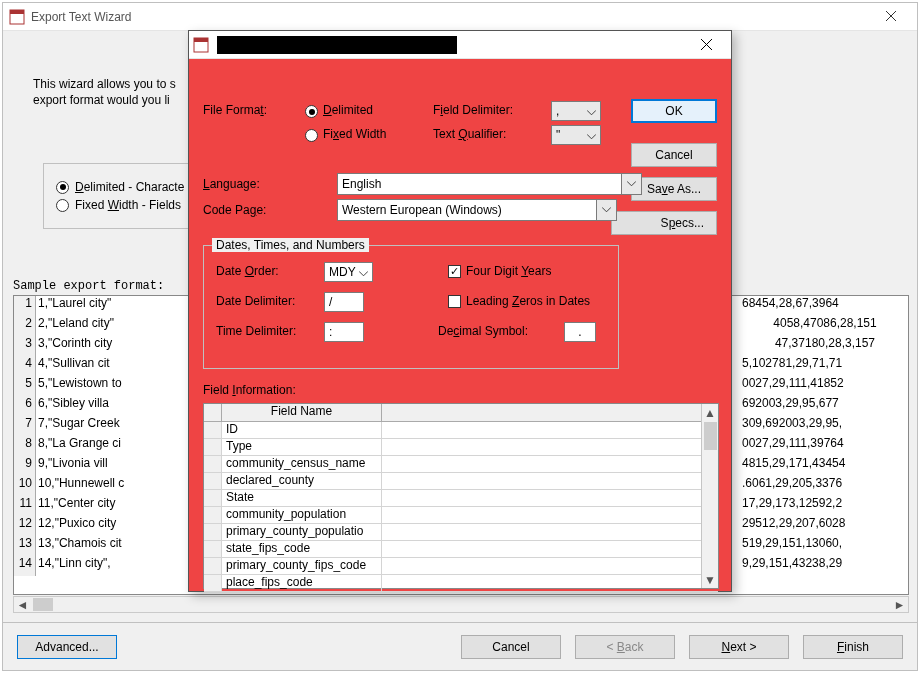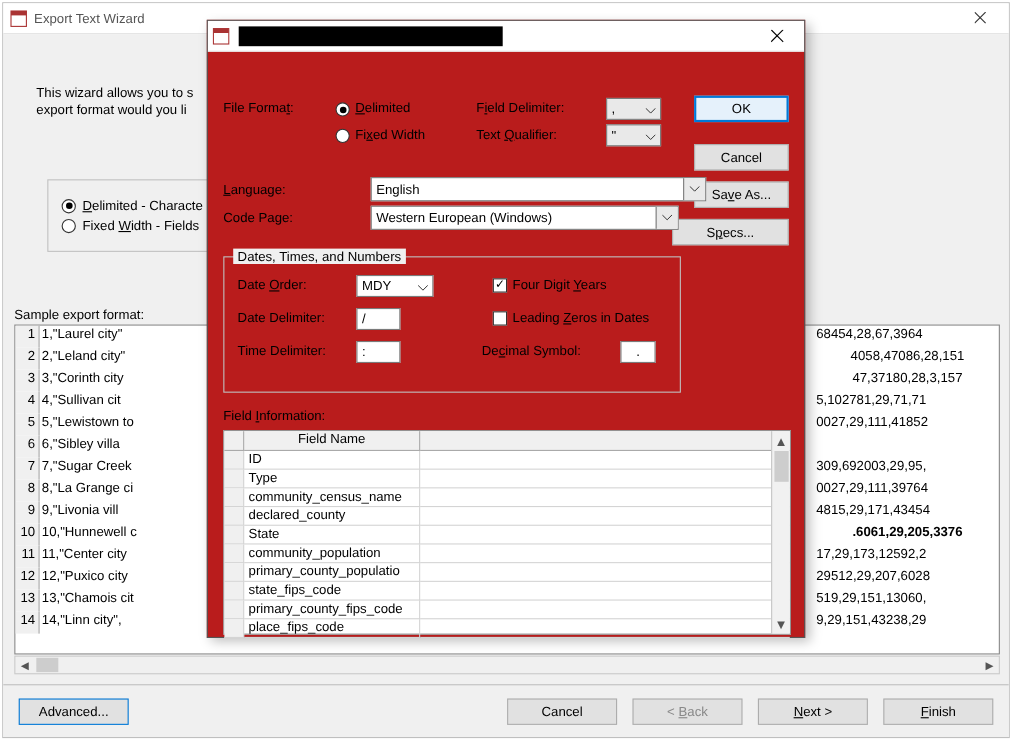--- a/index.html
+++ b/index.html
@@ -14,39 +14,39 @@
   .outer-body { position:absolute; left:0; top:28px; right:0; bottom:0; background:#f0f0f0; }
 
   .wizard-text { position:absolute; left:30px; top:46px; width:380px; line-height:1.3; color:#000;}
 
   .format-box { position:absolute; left:40px; top:132px; border:1px solid #c0c0c0; background:#f0f0f0; padding:12px 16px 12px 12px; width:260px;}
   .radio-row { display:flex; align-items:center; margin:4px 0; }
   .radio { width:13px; height:13px; border:1px solid #333; border-radius:50%; margin-right:6px; display:inline-flex; align-items:center; justify-content:center; background:#fff;}
   .radio.checked::after { content:""; width:6px; height:6px; background:#000; border-radius:50%; }
   .ul-first::first-letter { text-decoration: underline; }
 
-  .sample-label { position:absolute; left:10px; top:248px; }
+  .sample-label { position:absolute; left:10px; top:248px;font-family:Liberation Mono, monospace; }
   .sample-grid { position:absolute; left:10px; top:264px; width:896px; height:300px; border:1px solid #888; background:#fff; font-family: Consolas, "Courier New", monospace; font-size:13px; overflow:hidden;}
   .sample-row { display:flex; height:20px; border-bottom: none; white-space: pre; }
   .sample-gutter { width:22px; border-right:1px solid #aaa; background:#f0f0f0; text-align:right; padding-right:3px; color:#000;}
   .sample-line { padding-left:2px; flex:1; overflow:hidden; }
 
   .h-scroll { position:absolute; left:10px; top:565px; width:896px; height:17px; background:#f0f0f0; border:1px solid #cacaca; display:flex; align-items:center;}
   .h-scroll .arrow { width:17px; height:15px; display:flex; align-items:center; justify-content:center; color:#555;}
   .h-scroll .track { flex:1; height:15px; position:relative;}
   .h-scroll .thumb { position:absolute; left:2px; top:1px; width:20px; height:13px; background:#cdcdcd; }
 
   .bottom-bar { position:absolute; left:0; bottom:0; right:0; height:48px; border-top:1px solid #c0c0c0; background:#f0f0f0; display:flex; align-items:center; padding:0 14px; }
   .btn { min-width:100px; height:24px; background:#e1e1e1; border:1px solid #adadad; display:inline-flex; align-items:center; justify-content:center; padding:0 12px; }
   .btn.disabled { color:#888; }
   .btn.primary-out { border:1px solid #0078d7; background:#e1e1e1;}
   .spacer { flex:1; }
 
   
-  .inner-dialog { position:absolute; left:188px; top:18px; width:544px; height:562px; background:#b91c1c; border:1px solid #555; box-shadow: 4px 4px 10px rgba(0,0,0,.25); z-index:10;}
+  .inner-dialog { position:absolute; left:188px; top:30px; width:544px; height:562px; background:#ef4444; border:1px solid #555; box-shadow: 4px 4px 10px rgba(0,0,0,.25); z-index:10;}
   .inner-titlebar { height:28px; background:#fff; display:flex; align-items:center; padding:0 4px; border-bottom:1px solid #e5e5e5;}
   .inner-title-black { flex:0 0 auto; margin-left:2px; width:240px; height:18px; background:#000;}
   .inner-close { margin-left:auto; width:40px; height:26px; display:flex; align-items:center; justify-content:center; font-size:14px; color:#000;}
   .inner-body { position:absolute; left:0; top:28px; right:0; bottom:0; }
 
   .lbl { color:#000; }
   .inp { border:1px solid #7a7a7a; background:#fff; height:20px; padding:0 4px; }
   .sel { border:1px solid #7a7a7a; background:#e9e9e9; height:20px; display:flex; align-items:center; padding:0 4px; position:relative;}
   .sel .caret { position:absolute; right:4px; top:3px; }
   .wide-sel { border:1px solid #7a7a7a; background:#fff; height:22px; display:flex; align-items:center; padding:0 4px; position:relative; }
@@ -111,25 +111,25 @@
       </div>
     </div>
 
     <span class="sample-label">Sample export format:</span>
     <div class="sample-grid" id="sample-grid">
         <div class="sample-row"><span class="sample-gutter">1</span><span class="sample-line" style="width: 160px; flex: 0 0 160px;">1,"Laurel city"</span><span style="flex: 1 1 0%;"></span><span class="sample-line" style="flex: 0 0 168px; text-align: left;">68454,28,67,3964</span></div>
         <div class="sample-row"><span class="sample-gutter">2</span><span class="sample-line" style="width: 160px; flex: 0 0 160px;">2,"Leland city"</span><span style="flex: 1 1 0%;"></span><span class="sample-line" style="flex: 0 0 168px; text-align: center;">4058,47086,28,151</span></div>
         <div class="sample-row"><span class="sample-gutter">3</span><span class="sample-line" style="width: 160px; flex: 0 0 160px;">3,"Corinth city</span><span style="flex: 1 1 0%;"></span><span class="sample-line" style="flex: 0 0 168px; text-align: center;">47,37180,28,3,157</span></div>
         <div class="sample-row"><span class="sample-gutter">4</span><span class="sample-line" style="width: 160px; flex: 0 0 160px;">4,"Sullivan cit</span><span style="flex: 1 1 0%;"></span><span class="sample-line" style="flex: 0 0 168px; text-align: left;">5,102781,29,71,71</span></div>
         <div class="sample-row"><span class="sample-gutter">5</span><span class="sample-line" style="width: 160px; flex: 0 0 160px;">5,"Lewistown to</span><span style="flex: 1 1 0%;"></span><span class="sample-line" style="flex: 0 0 168px; text-align: left;">0027,29,111,41852</span></div>
-        <div class="sample-row"><span class="sample-gutter">6</span><span class="sample-line" style="width: 160px; flex: 0 0 160px;">6,"Sibley villa</span><span style="flex: 1 1 0%;"></span></div>
+        <div class="sample-row"><span class="sample-gutter">6</span><span class="sample-line" style="width: 160px; flex: 0 0 160px;">6,"Sibley villa</span><span style="flex: 1 1 0%;"></span><span class="sample-line" style="flex: 0 0 168px; text-align: left;">692003,29,95,677</span></div>
         <div class="sample-row"><span class="sample-gutter">7</span><span class="sample-line" style="width: 160px; flex: 0 0 160px;">7,"Sugar Creek </span><span style="flex: 1 1 0%;"></span><span class="sample-line" style="flex: 0 0 168px; text-align: left;">309,692003,29,95,</span></div>
         <div class="sample-row"><span class="sample-gutter">8</span><span class="sample-line" style="width: 160px; flex: 0 0 160px;">8,"La Grange ci</span><span style="flex: 1 1 0%;"></span><span class="sample-line" style="flex: 0 0 168px; text-align: left;">0027,29,111,39764</span></div>
         <div class="sample-row"><span class="sample-gutter">9</span><span class="sample-line" style="width: 160px; flex: 0 0 160px;">9,"Livonia vill</span><span style="flex: 1 1 0%;"></span><span class="sample-line" style="flex: 0 0 168px; text-align: left;">4815,29,171,43454</span></div>
-        <div class="sample-row"><span class="sample-gutter">10</span><span class="sample-line" style="width: 160px; flex: 0 0 160px;">10,"Hunnewell c</span><span style="flex: 1 1 0%;"></span><span class="sample-line" style="flex: 0 0 168px; text-align: center; font-weight: bold;">.6061,29,205,3376</span></div>
+        <div class="sample-row"><span class="sample-gutter">10</span><span class="sample-line" style="width: 160px; flex: 0 0 160px;">10,"Hunnewell c</span><span style="flex: 1 1 0%;"></span><span class="sample-line" style="flex: 0 0 168px; text-align: left;">.6061,29,205,3376</span></div>
         <div class="sample-row"><span class="sample-gutter">11</span><span class="sample-line" style="width: 160px; flex: 0 0 160px;">11,"Center city</span><span style="flex: 1 1 0%;"></span><span class="sample-line" style="flex: 0 0 168px; text-align: left;">17,29,173,12592,2</span></div>
         <div class="sample-row"><span class="sample-gutter">12</span><span class="sample-line" style="width: 160px; flex: 0 0 160px;">12,"Puxico city</span><span style="flex: 1 1 0%;"></span><span class="sample-line" style="flex: 0 0 168px; text-align: left;">29512,29,207,6028</span></div>
         <div class="sample-row"><span class="sample-gutter">13</span><span class="sample-line" style="width: 160px; flex: 0 0 160px;">13,"Chamois cit</span><span style="flex: 1 1 0%;"></span><span class="sample-line" style="flex: 0 0 168px; text-align: left;">519,29,151,13060,</span></div>
         <div class="sample-row"><span class="sample-gutter">14</span><span class="sample-line" style="width: 160px; flex: 0 0 160px;">14,"Linn city",</span><span style="flex: 1 1 0%;"></span><span class="sample-line" style="flex: 0 0 168px; text-align: left;">9,29,151,43238,29</span></div>
       </div>
 
     <div class="h-scroll">
       <span class="arrow">◄</span>
       <span class="track">
           <span class="thumb"></span>
@@ -208,21 +208,21 @@
       <div class="btn" style="width:86px; min-width:0;">
           <span>Cancel</span>
         </div>
     </div>
     <div class="pos" style="right:14px; top:118px">
       <div class="btn" style="width:86px; min-width:0;">
           <span>Sa<u>v</u>e As...</span>
         </div>
     </div>
     <div class="pos" style="right:14px; top:152px">
-      <div class="btn" style="width:106px; min-width:0;">
+      <div class="btn" style="width:106px; min-width:0;justify-content:flex-end;">
           <span>S<u>p</u>ecs...</span>
         </div>
     </div>
 
     <span class="lbl pos" style="left:14px; top:118px"><u>L</u>anguage:</span>
     <span class="wide-sel pos" style="left:148px; top:114px; width:305px">
       <span>English</span>
       <span class="caret">
           <svg viewBox="0 0 10 6">
             <path d="M0 0 L5 5 L10 0" fill="none" stroke="#333"></path>
@@ -237,21 +237,21 @@
           <svg viewBox="0 0 10 6">
             <path d="M0 0 L5 5 L10 0" fill="none" stroke="#333"></path>
           </svg>
         </span>
     </span>
 
     <div class="groupbox pos" style="left:14px; top:186px; width:416px; height:124px">
       <span class="group-title">Dates, Times, and Numbers</span>
 
       <span class="lbl pos" style="left:12px; top:18px">Date <u>O</u>rder:</span>
-      <span class="sel pos" style="left:120px; top:16px; width:70px; background:#fff">
+      <span class="sel pos" style="left:120px; top:16px; width:49px; background:#fff">
         <span>MDY</span>
         <span class="caret"><svg viewBox="0 0 10 6">
               <path d="M0 0 L5 5 L10 0" fill="none" stroke="#333"></path>
             </svg></span>
       </span>
 
       <span class="check checked pos" style="left:244px; top:19px"></span>
       <span class="lbl pos" style="left:262px; top:18px">Four Digit <u>Y</u>ears</span>
 
       <span class="lbl pos" style="left:12px; top:48px">Date Delimiter:</span>

